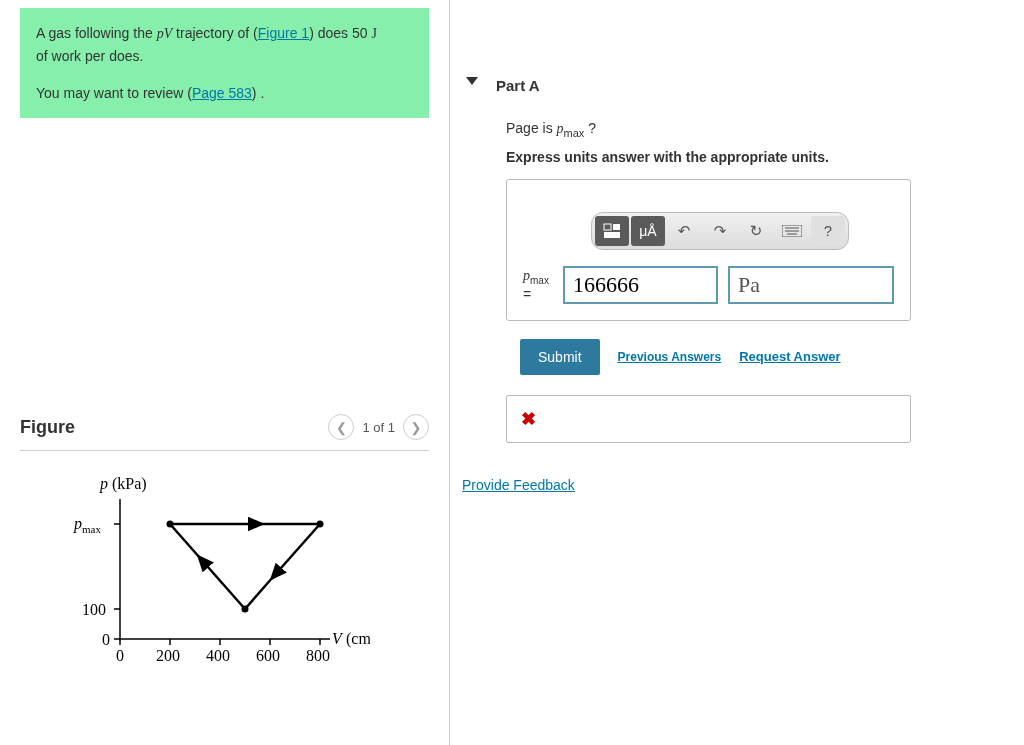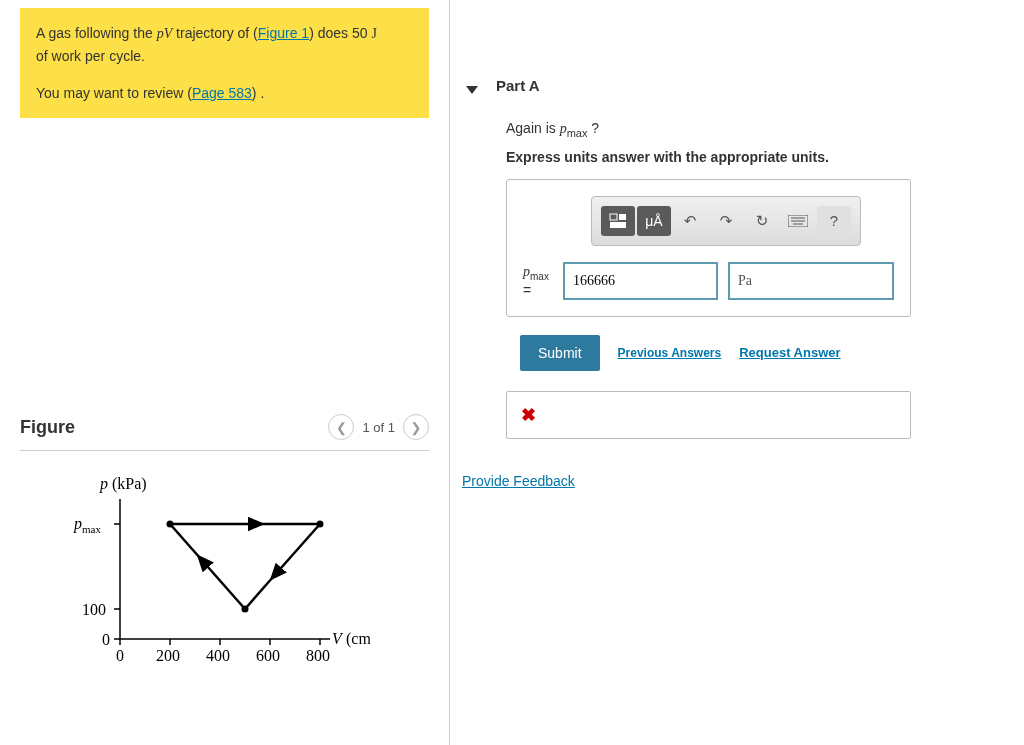--- a/index.html
+++ b/index.html
@@ -20,21 +20,21 @@
     border-right: 1px solid #ccc;
     padding: 0;
     display: flex;
     flex-direction: column;
   }
   .right-col {
     flex: 1;
     padding: 0;
   }
   .info-box {
-    background: #fde047;
+    background: #86efac;
     padding: 14px 16px;
     margin: 8px 20px 6px 20px;
     line-height: 1.6;
   }
   .info-box .pv { font-style: italic; }
   .link { color: #0077aa; text-decoration: underline; cursor: pointer; }
   .figure-section {
     margin: 0 20px;
     margin-top: 290px;
   }
@@ -67,21 +67,21 @@
   .pager-text { font-size: 13px; color: #555; }
   .plot {
     margin-left: 30px;
     position: relative;
     width: 340px;
     height: 210px;
   }
   
   .part-header {
     display: flex;
-    align-items: flex-end;
+    align-items: flex-start;
     gap: 18px;
     padding: 22px 0 12px 6px;
     margin: 55px 10px 0 10px;
   }
   .part-header .tri {
     width: 0; height: 0;
     border-left: 6px solid transparent;
     border-right: 6px solid transparent;
     border-top: 8px solid #333;
   }
@@ -98,23 +98,24 @@
     padding: 16px;
     width: 405px;
   }
   .toolbar {
     margin-left: 68px;
     margin-bottom: 16px;
     display: inline-flex;
     align-items: center;
     background: linear-gradient(#f0f0f0, #dcdcdc);
     border: 1px solid #bbb;
-    border-radius: 4px;
-    padding: 9px;
+    border-radius: 12px;
+    padding: 3px;
     gap: 2px;
+    margin-top: 16px;
   }
   .tb-btn {
     width: 34px; height: 30px;
     display: inline-flex;
     align-items: center;
     justify-content: center;
     border-radius: 3px;
     color: #555;
     font-size: 15px;
     cursor: pointer;
@@ -130,21 +131,21 @@
   .answer-row {
     display: flex;
     align-items: center;
     gap: 10px;
   }
   .answer-row .lbl { font-style: italic; font-size: 14px; }
   .answer-row .lbl .sub { font-size: 10px; vertical-align: sub; }
   .answer-row input {
     height: 38px;
     padding: 4px 8px;
-    font-size: 14px;
+    font-size: 22px;
     font-family: 'Times New Roman', serif;
   }
   .inp-value {
     width: 155px;
     border: 2px solid #5e9bb3;
   }
   .inp-unit {
     width: 166px;
     border: 2px solid #5e9bb3;
     color: #555;
@@ -185,21 +186,21 @@
 </head>
 <body>
 
 <div class="container">
 
   <div class="left-col">
     <div class="info-box">
       <div>
         <span>A gas following the </span><span class="pv" style="font-family:'Times New Roman',serif;">pV</span><span> trajectory of (</span><span class="link">Figure 1</span><span>) does 50 </span><span style="font-family:'Times New Roman',serif;">J</span>
       </div>
-      <div>of work per cycle.</div>
+      <div>of work per does.</div>
       <div style="margin-top:14px;">
         <span>You may want to review (</span><span class="link">Page 583</span><span>) .</span>
       </div>
     </div>
 
     <div class="figure-section">
       <div class="figure-header">
         <span class="title">Figure</span>
         <div class="pager">
           <span class="pager-btn">❮</span>
@@ -266,21 +267,21 @@
   </div>
 
   <div class="right-col">
     <div class="part-header">
       <span class="tri"></span>
       <span class="label">Part A</span>
     </div>
 
     <div class="question-block">
       <div class="question-text">
-        <span>Again is </span><span style="font-style:italic;font-family:'Times New Roman',serif;">p</span><span class="sub">max</span><span> ?</span>
+        <span>Page is </span><span style="font-style:italic;font-family:'Times New Roman',serif;">p</span><span class="sub">max</span><span> ?</span>
       </div>
       <div class="express">Express units answer with the appropriate units.</div>
 
       <div class="answer-box">
         <div class="toolbar">
           <span class="tb-btn dark">
             <svg width="18" height="16">
                 <rect x="1" y="1" width="7" height="6" fill="none" stroke="#fff"></rect>
                 <rect x="10" y="1" width="7" height="6" fill="#fff"></rect>
                 <rect x="1" y="9" width="16" height="6" fill="#fff"></rect>

